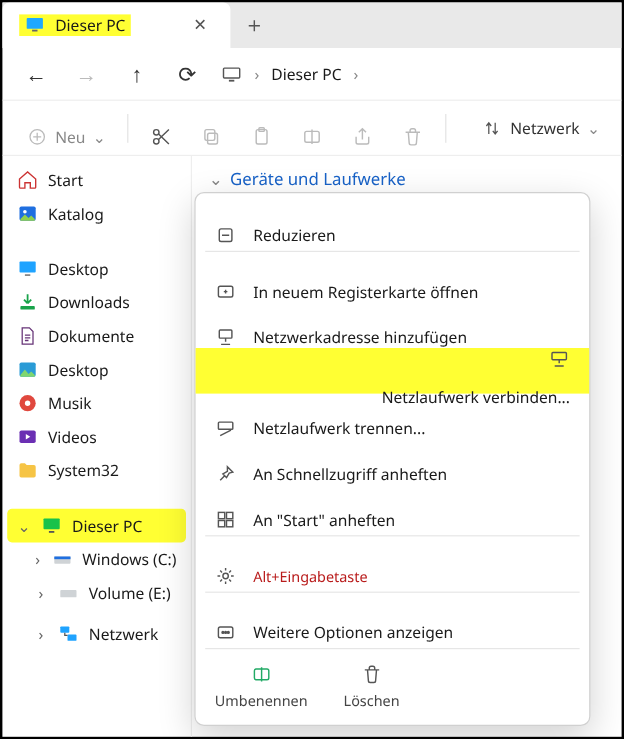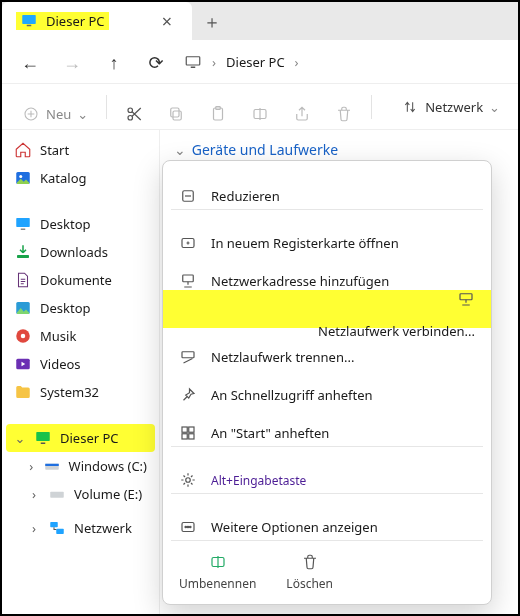--- a/index.html
+++ b/index.html
@@ -40,21 +40,21 @@
 
   
   .content { position:relative; flex:1; padding:8px 10px; }
   .section-head { display:flex; align-items:center; gap:6px; color:#1862c7; font-size:14px; padding:2px 0 8px 4px; }
 
   
   .context { position:absolute; left:2px; top:30px; width:330px; background:#fff; border:1px solid #d0d0d0; border-radius:8px; box-shadow:0 10px 30px rgba(0,0,0,.18); padding:6px 0; }
   .citem { display:flex; align-items:flex-end; gap:14px; height:38px; padding:0 16px; }
   .citem.hl { background:#ffff33;flex-direction:column; }
   .citem .lab { flex:1; }
-  .citem .hint { color:#4c1d95; font-size:12px; }
+  .citem .hint { color:#b91c1c; font-size:12px; }
   .csep { height:1px; background:#e6e6e6; margin:4px 8px; }
   .cactions { display:flex; gap:30px; padding:8px 16px 6px 16px; }
   .caction { display:flex; flex-direction:column; align-items:center; gap:4px; font-size:12px; color:#444; }
 
   
   .ico { width:18px; height:18px; display:inline-flex; align-items:center; justify-content:center; }
   .ico svg { width:18px; height:18px; }
   .ico16 svg { width:16px; height:16px; }
   .mono  { font-size:18px; line-height:1; }
 </style>

